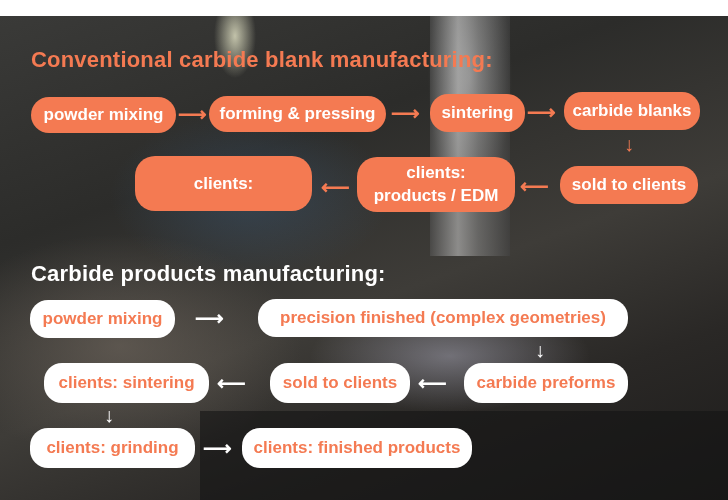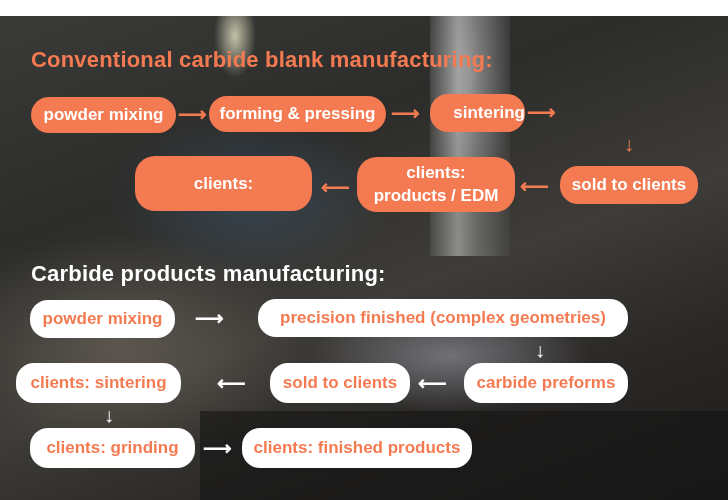--- a/index.html
+++ b/index.html
@@ -52,25 +52,28 @@
   <div class="pill orange" style="left:31px; top:81px; width:145px; height:36px;">
     <span>powder mixing</span>
   </div>
   <div class="arrow orange" style="left:178px; top:88px;">⟶</div>
 
   <div class="pill orange" style="left:209px; top:80px; width:177px; height:36px;">
     <span>forming &amp; pressing</span>
   </div>
   <div class="arrow orange" style="left:391px; top:87px;">⟶</div>
 
-  <div class="pill orange" style="left:430px; top:78px; width:95px; height:38px;justify-content:flex-end;">
+  <div class="pill orange" style="left:430px; top:78px; width:95px; height:38px;">
     <span>sintering</span>
   </div>
   <div class="arrow orange" style="left:527px; top:86px;">⟶</div>
 
+  <div class="pill orange" style="left:564px; top:76px; width:136px; height:38px;">
+    <span>carbide blanks</span>
+  </div>
   <div class="arrow orange" style="left:624px; top:118px;">↓</div>
 
   <div class="pill orange" style="left:560px; top:150px; width:138px; height:38px;">
     <span>sold to clients</span>
   </div>
   <div class="arrow orange" style="left:520px; top:160px;">⟵</div>
 
   <div class="pill orange" style="left:357px; top:141px; width:158px; height:55px; flex-direction:column; border-radius:20px;">
     <span>clients:</span>
     <span style="margin-top:3px;">products / EDM</span>
@@ -96,21 +99,21 @@
   <div class="pill white" style="left:464px; top:347px; width:164px; height:40px;">
     <span>carbide preforms</span>
   </div>
   <div class="arrow white" style="left:418px; top:357px;">⟵</div>
 
   <div class="pill white" style="left:270px; top:347px; width:140px; height:40px;">
     <span>sold to clients</span>
   </div>
   <div class="arrow white" style="left:217px; top:357px;">⟵</div>
 
-  <div class="pill white" style="left:16px; top:347px; width:165px; height:40px;">
+  <div class="pill white" style="left:44px; top:347px; width:165px; height:40px;">
     <span>clients: sintering</span>
   </div>
   <div class="arrow white" style="left:104px; top:389px;">↓</div>
 
   <div class="pill white" style="left:30px; top:412px; width:165px; height:40px;">
     <span>clients: grinding</span>
   </div>
   <div class="arrow white" style="left:203px; top:422px;">⟶</div>
 
   <div class="pill white" style="left:242px; top:412px; width:230px; height:40px;text-align:center;">

